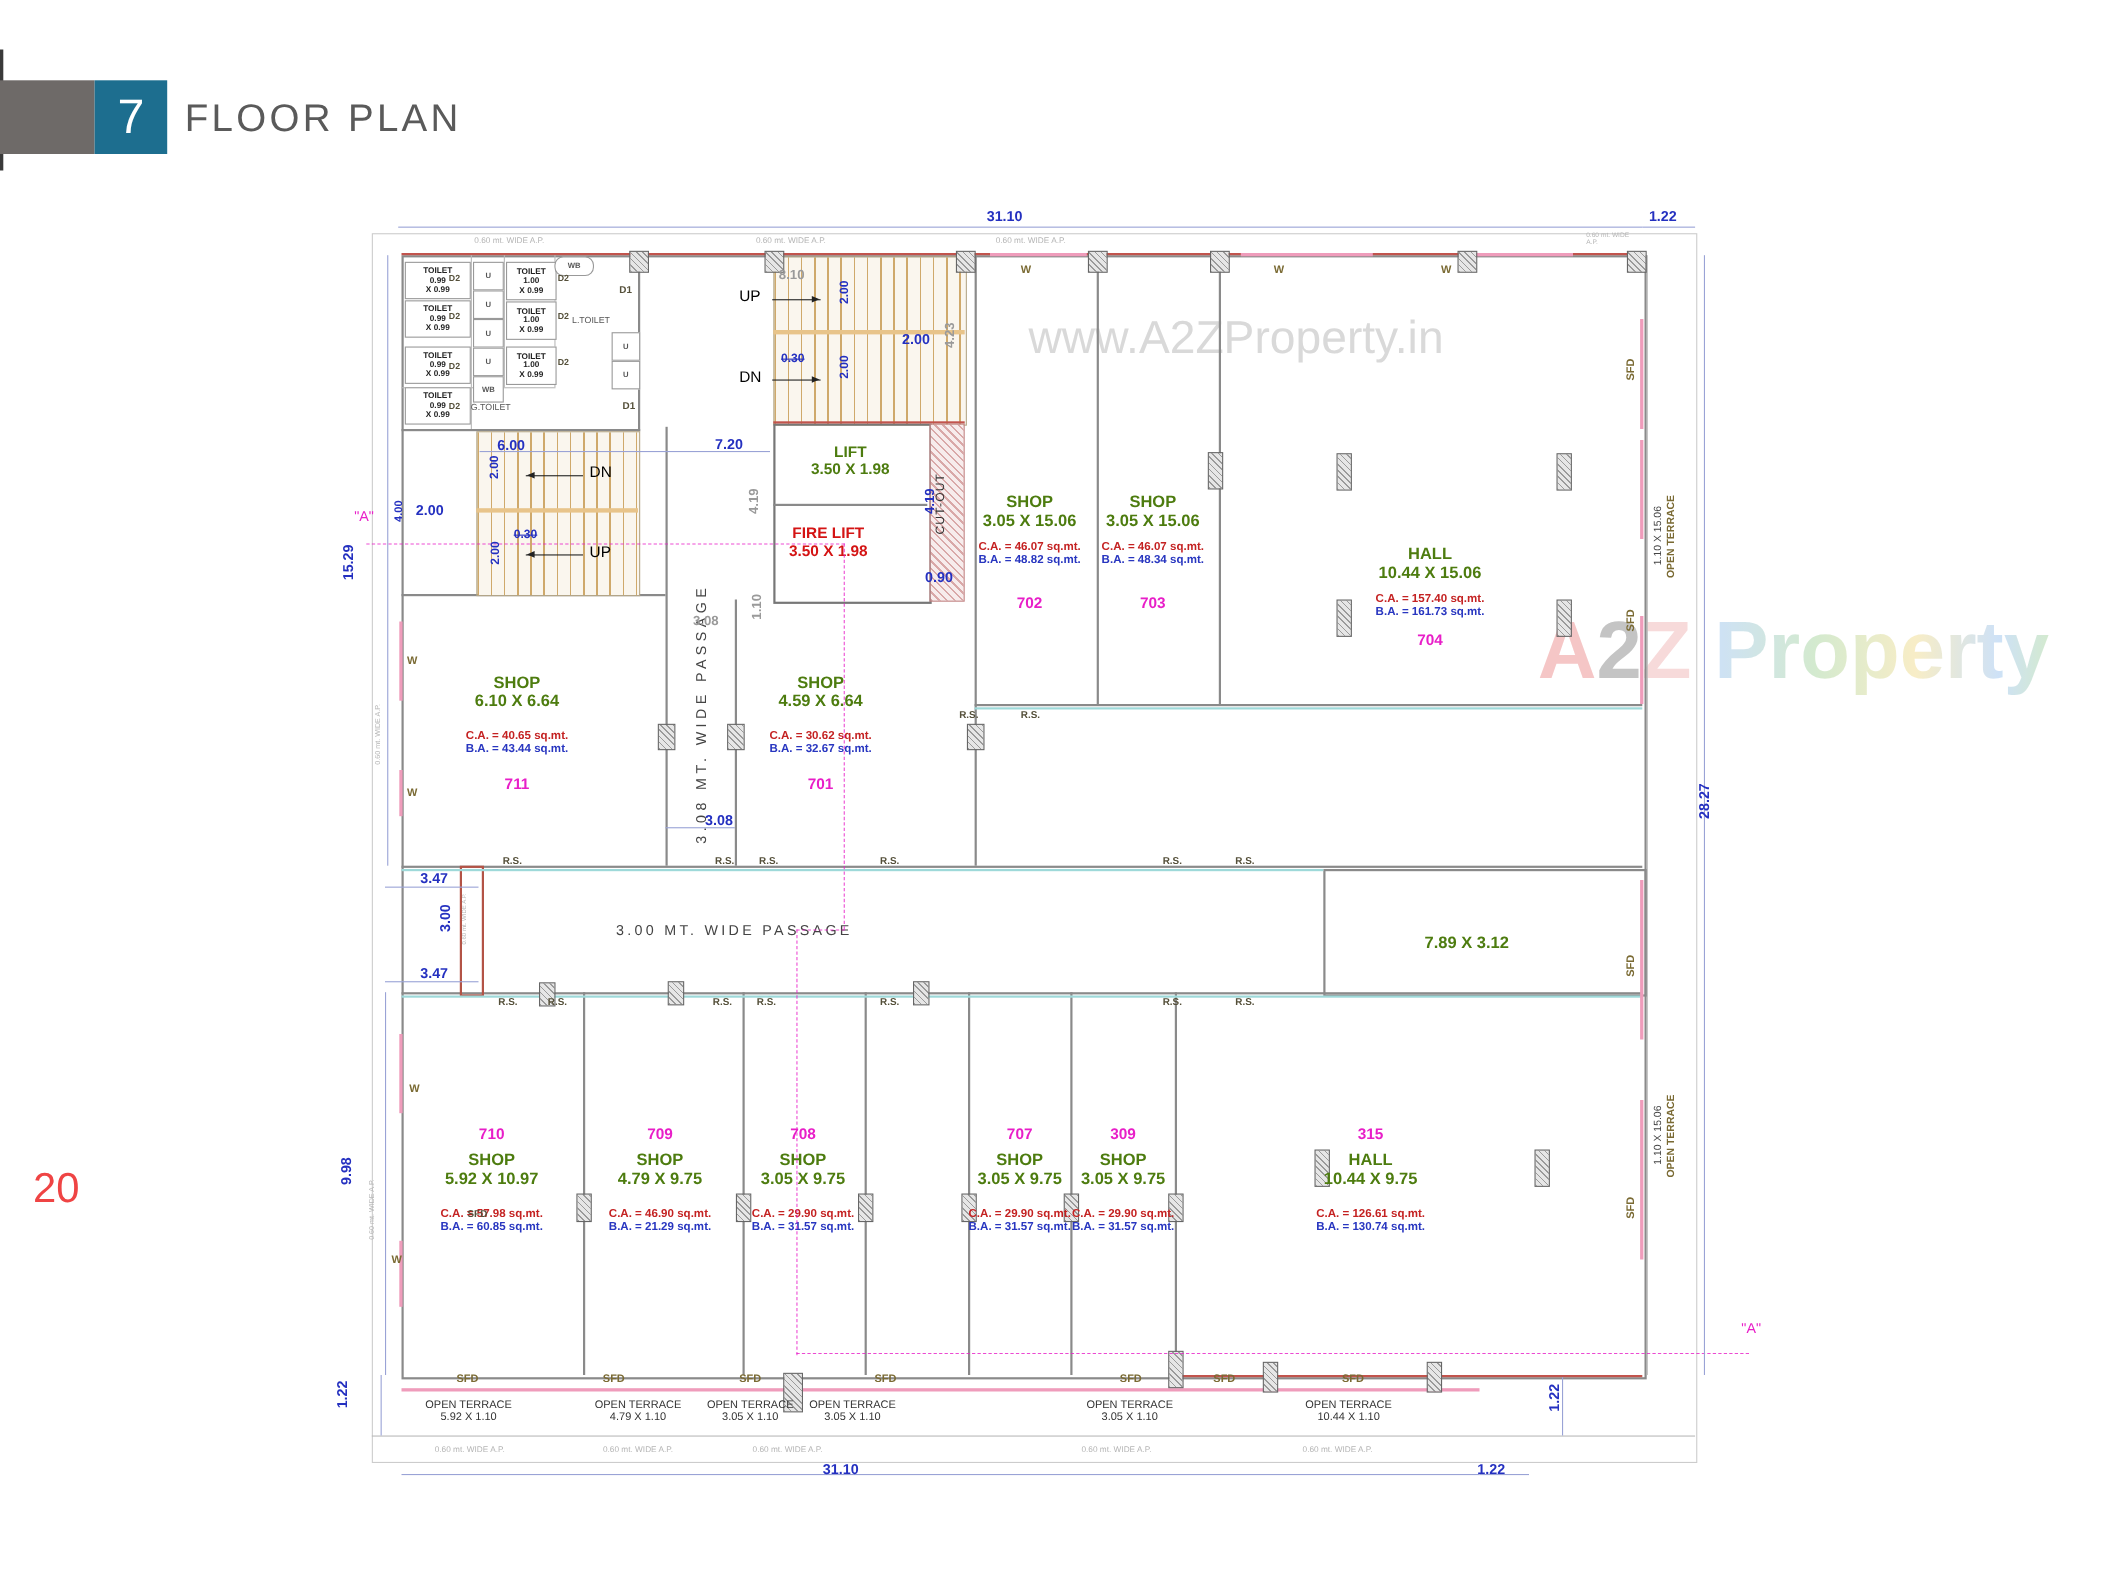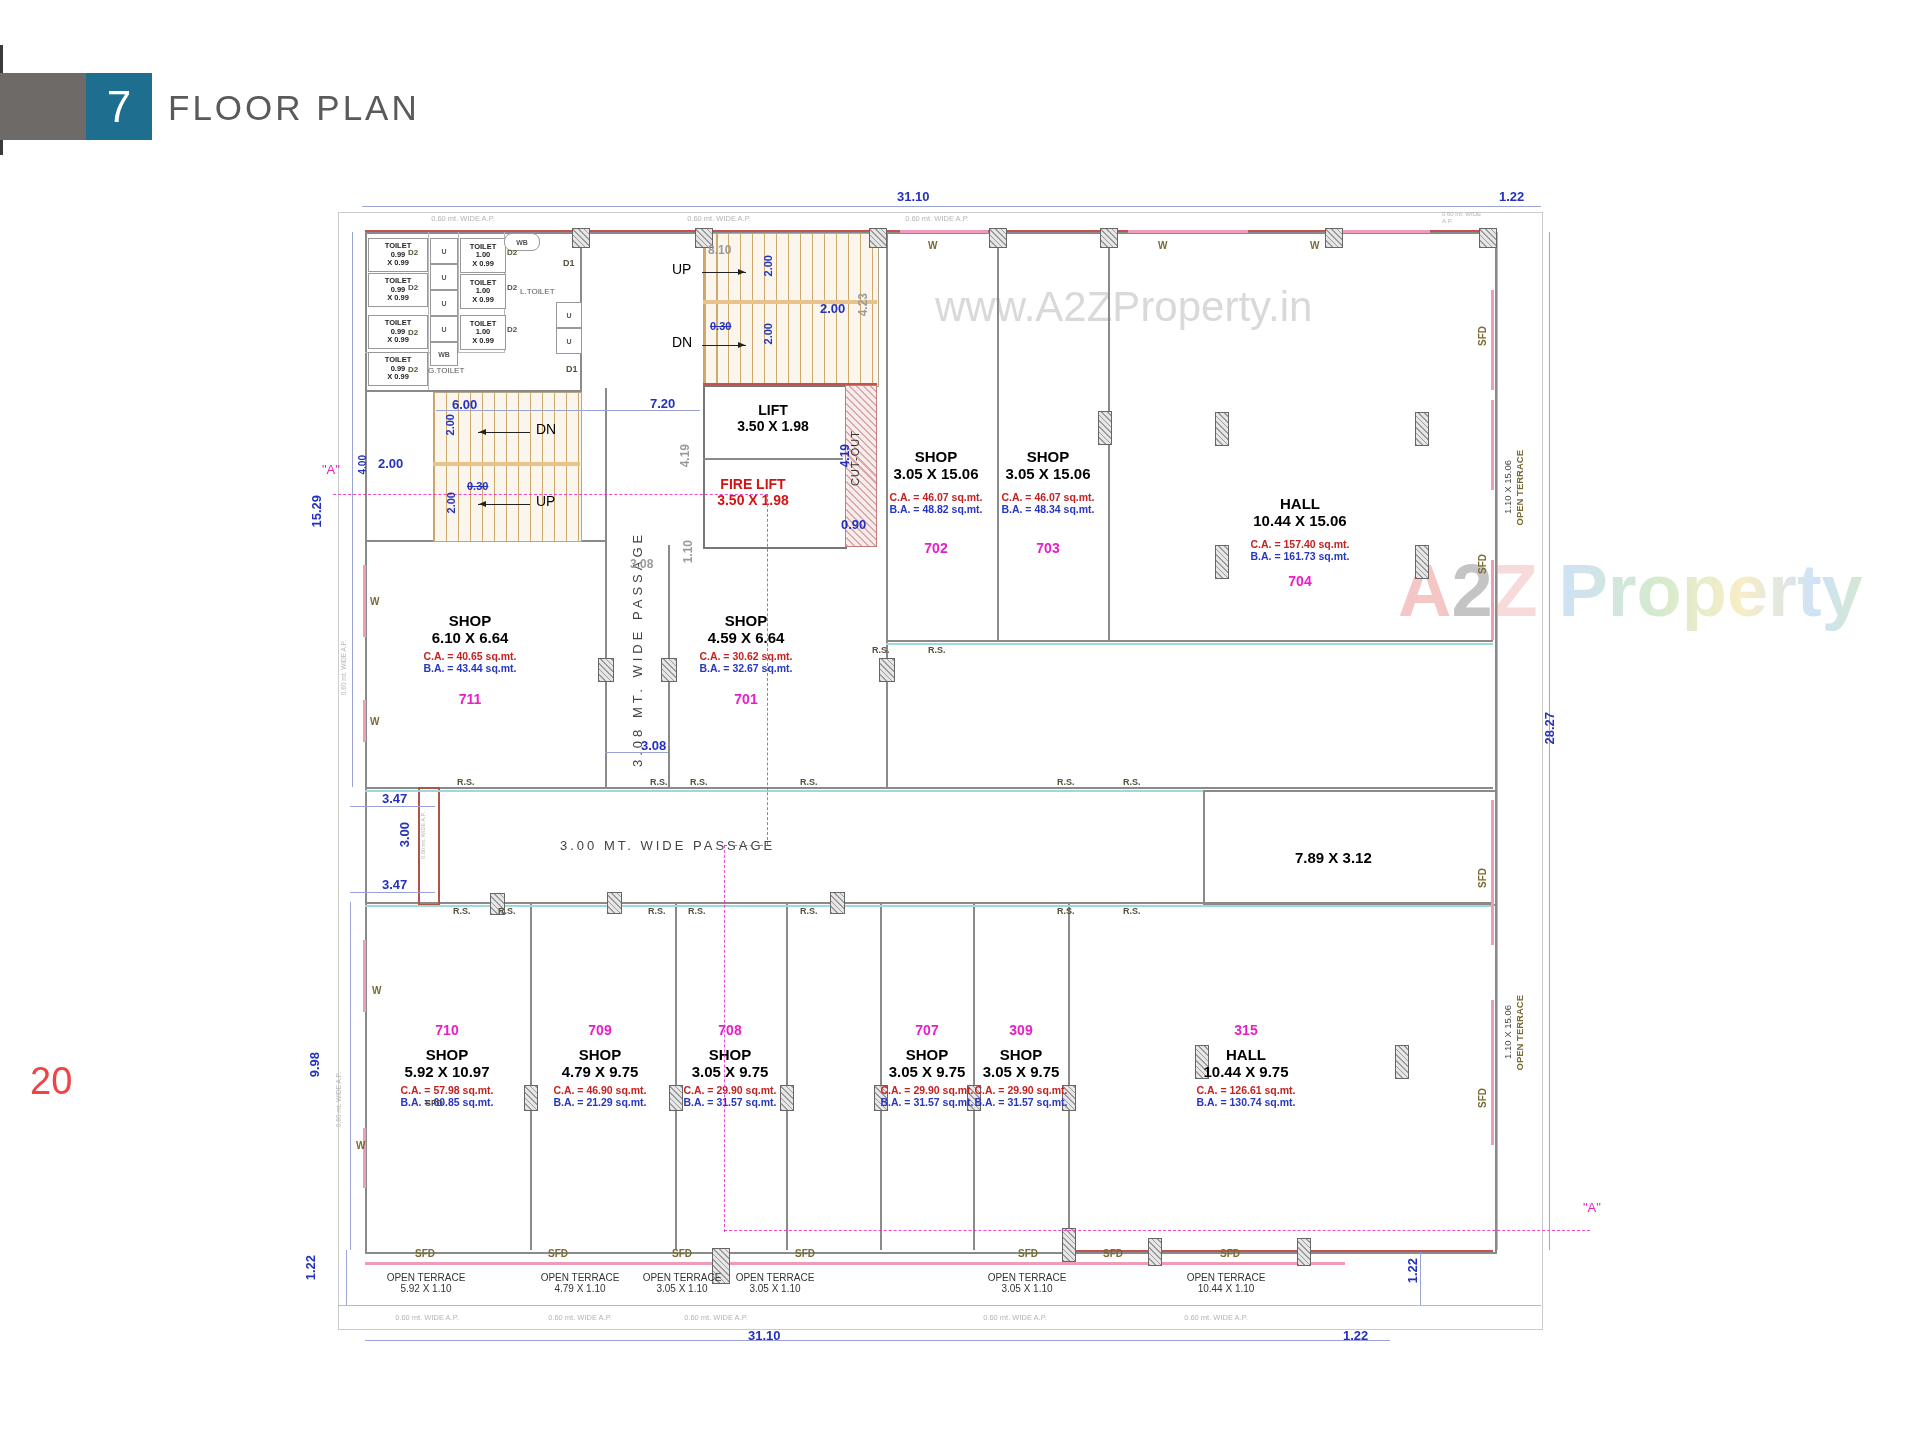--- a/index.html
+++ b/index.html
@@ -11,25 +11,25 @@
   .c{text-align:center}
   .v{writing-mode:vertical-rl;transform:rotate(180deg)}
   .dim{color:#2430c0;font-weight:bold;font-size:13px}
   .dimsm{color:#2430c0;font-weight:bold;font-size:11px}
   .dimg{color:#9a9a9a;font-weight:bold;font-size:12px}
   .strike{text-decoration:line-through;text-decoration-thickness:1px}
   .tag{color:#55503a;font-weight:bold;font-size:9px}
   .tagb{color:#7a6a33;font-weight:bold;font-size:10px}
   .gray7{color:#b5b5b5;font-size:7.5px}
   .room{position:absolute;text-align:center}
-  .rt{font-size:15px;font-weight:bold;color:#000000;line-height:1.15}
+  .rt{font-size:15px;font-weight:bold;color:#4d7c0f;line-height:1.15}
   .ca{color:#c42222;font-weight:bold;font-size:10.5px;line-height:1.2;margin-top:1px}
   .ba{color:#2836c0;font-weight:bold;font-size:10.5px;line-height:1.2}
   .num{color:#e81ec8;font-weight:bold;font-size:14px}
-  .gap8{margin-top:8px}.gap6{margin-top:3px}.gap16{margin-top:16px}.gap24{margin-top:24px}.gap10{margin-top:10px}
+  .gap8{margin-top:8px}.gap6{margin-top:16px}.gap16{margin-top:16px}.gap24{margin-top:24px}.gap10{margin-top:10px}
   .wl{position:absolute;background:#8a8a8a}
   .wlt{position:absolute;background:#b9b9b9}
   .pink{position:absolute;background:#ef9cbb}
   .cyan{position:absolute;background:#9ed9d9}
   .redl{position:absolute;background:#c2544d}
   .dl{position:absolute;background:#9aa3d6}
   .mh{position:absolute;height:0;border-top:1.5px dashed #e81ec8;opacity:.8}
   .mv{position:absolute;width:0;border-left:1.5px dashed #e81ec8;opacity:.8}
   .col{position:absolute;background:repeating-linear-gradient(45deg,#9a9a9a 0 1px,#e6e6e6 1px 4px);border:1px solid #666}
   .stair{position:absolute;background:repeating-linear-gradient(90deg,#cfa96b 0 1.5px,#faf6ee 1.5px 12px);border:1px solid #b5a788}

